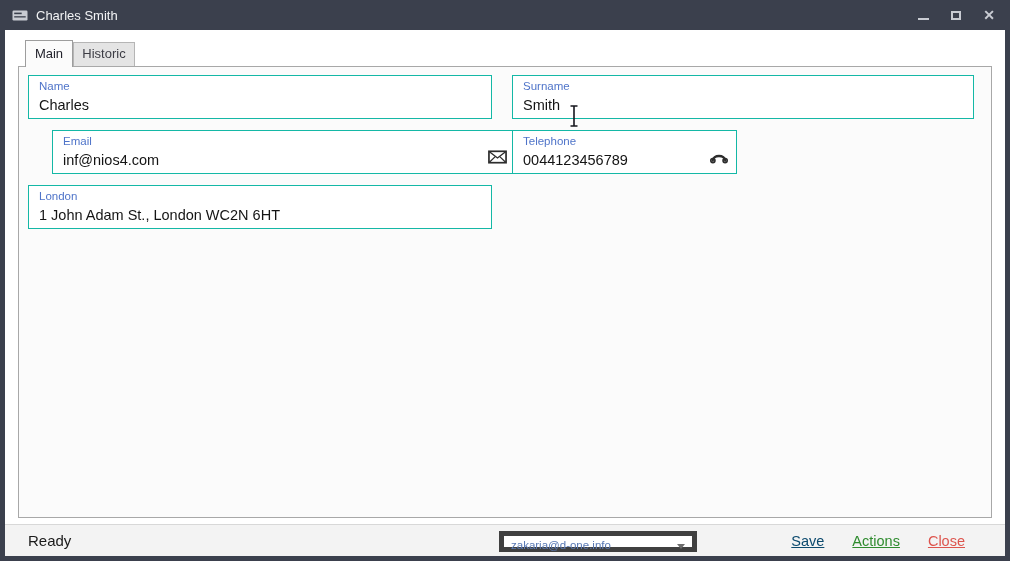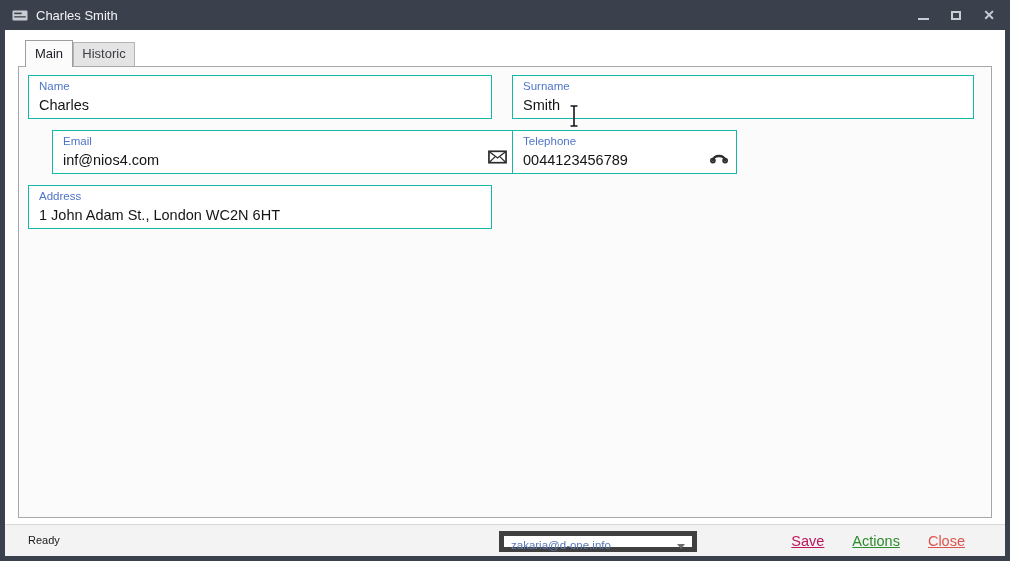--- a/index.html
+++ b/index.html
@@ -36,27 +36,27 @@
   .f-email     { left:28px;  top:130px; width:464px; height:44px;margin-left:24px; }
   .f-telephone { left:512px; top:130px; width:225px; height:44px; }
   .f-address   { left:28px;  top:185px; width:464px; height:44px; }
   .field-icon { position:absolute; right:8px; bottom:9px; display:flex; cursor:pointer; }
 
   
   .cursor-ibeam { position:absolute; left:569px; top:105px; z-index:9; pointer-events:none; }
 
   
   .statusbar { position:absolute; left:5px; top:524px; width:1000px; height:32px; background:#f3f3f3; border-top:1px solid #d8d8d8; z-index:4; }
-  .status-text { position:absolute; left:23px; top:0; line-height:31px; font-size:11px; color:#1a1a1a; }
+  .status-text { position:absolute; left:23px; top:0; line-height:31px; font-size:15px; color:#1a1a1a; }
   .combo { position:absolute; left:494px; top:6px; width:198px; height:21px; background:#fff; border:5px solid #404040; cursor:default; }
   .combo-value { position:absolute; left:7px; top:0; line-height:19px; font-size:11.5px; color:#5a7ab5; }
   .combo-arrow { position:absolute; right:7px; top:8px; width:0; height:0; border-left:4px solid transparent; border-right:4px solid transparent; border-top:5px solid #6d6d6d; }
   .links { position:absolute; right:40px; top:0; height:31px; display:flex; align-items:center; gap:28px; }
   .link { font-size:14.5px; text-decoration:underline; cursor:pointer; }
-  .link-save { color:#be185d; }
+  .link-save { color:#0c4a6e; }
   .link-actions { color:#2e8b2e; }
   .link-close { color:#dd544d; }
 </style>
 </head>
 <body>
 
 <div class="window">
   <div class="client"></div>
 
   <div class="titlebar">
@@ -114,21 +114,21 @@
     <span class="field-icon">
       <svg width="18" height="12" viewBox="0 0 20 13">
         <path d="M3,9.5 C3,2.5 17,2.5 17,9.5" fill="none" stroke="#2d2d2d" stroke-width="2.6" stroke-linecap="round"></path>
         <circle cx="3.2" cy="9.3" r="2.3" fill="none" stroke="#2d2d2d" stroke-width="1.8"></circle>
         <circle cx="16.8" cy="9.3" r="2.3" fill="none" stroke="#2d2d2d" stroke-width="1.8"></circle>
       </svg>
     </span>
   </div>
 
   <div class="field f-address">
-    <span class="field-label">Address</span>
+    <span class="field-label">London</span>
     <span class="field-value">1 John Adam St., London WC2N 6HT</span>
   </div>
 
   <span class="cursor-ibeam">
     <svg width="10" height="22" viewBox="0 0 10 22">
       <path d="M1.5,1 h7 M5,1 v20 M1.5,21 h7" fill="none" stroke="#16161d" stroke-width="1.6"></path>
     </svg>
   </span>
 
   <div class="statusbar">

